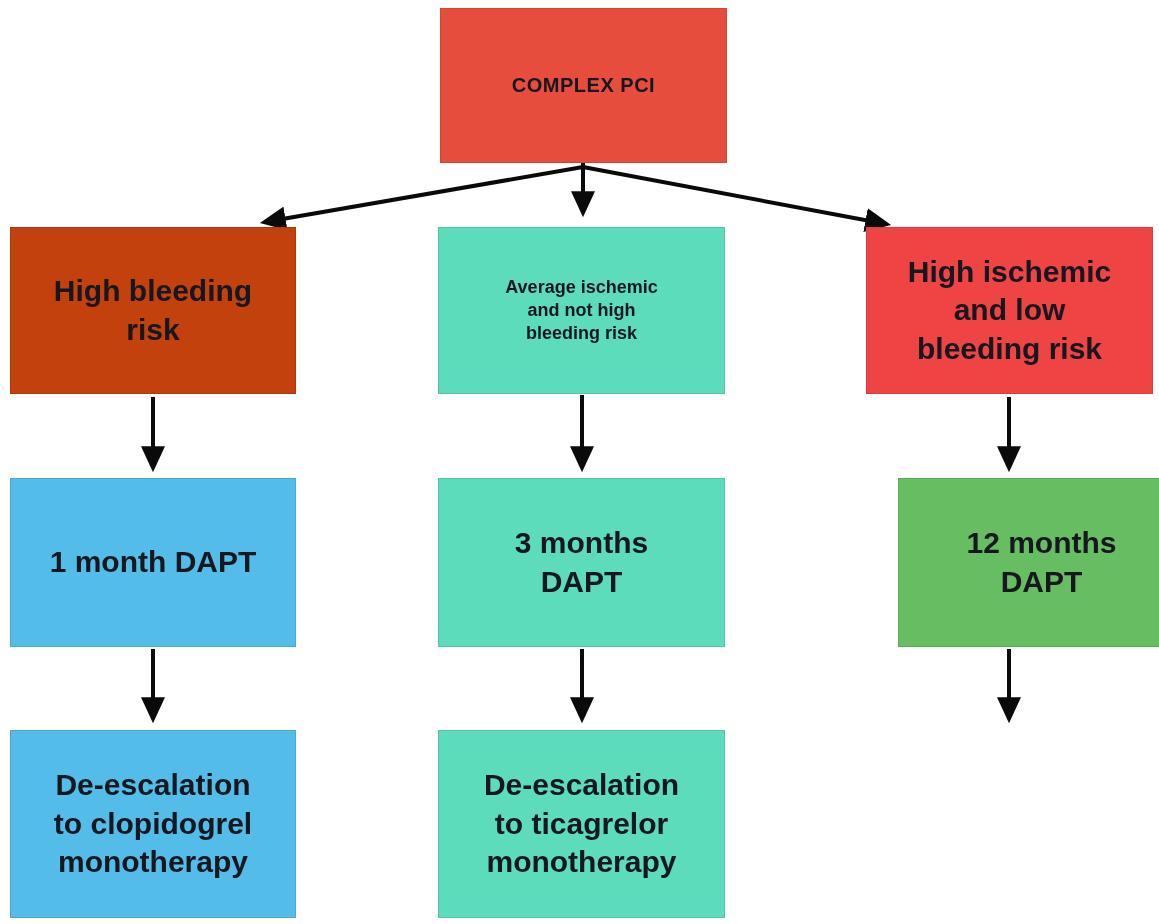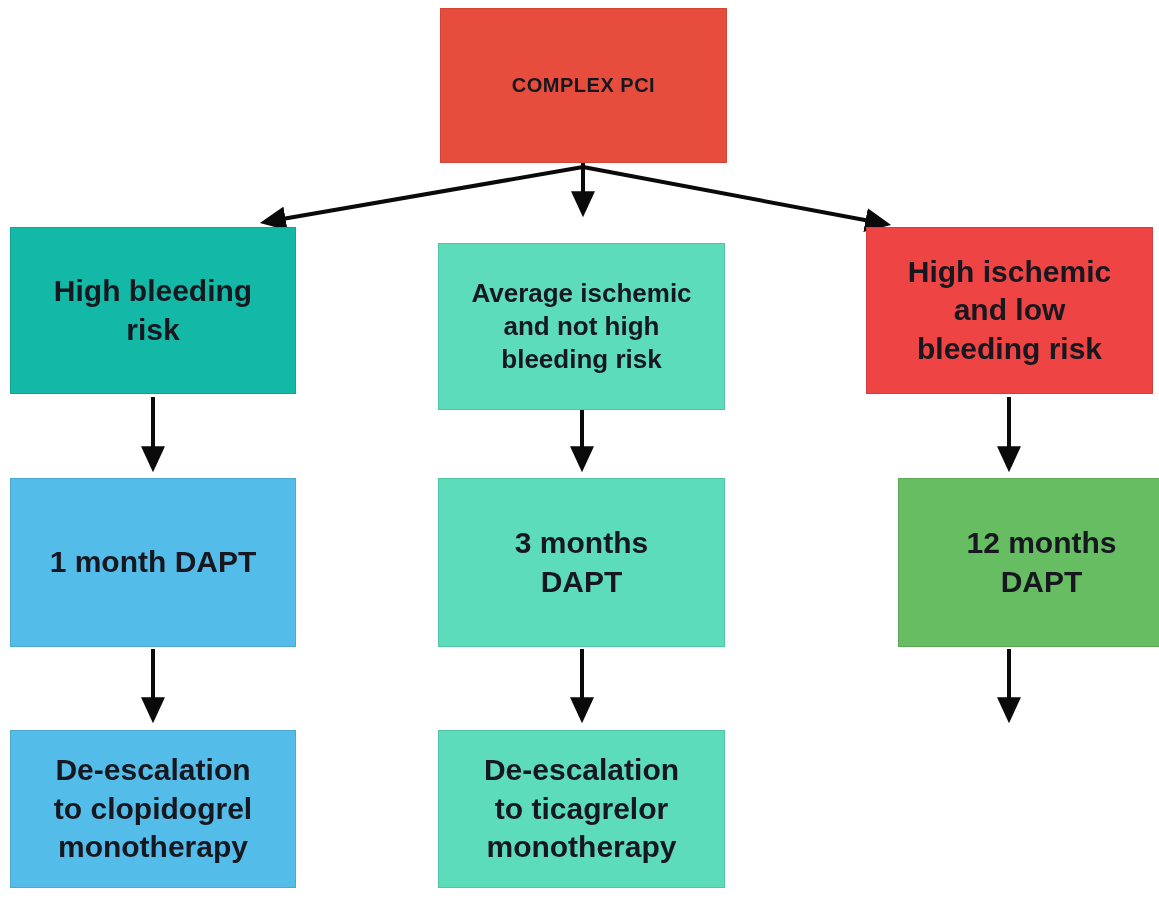--- a/index.html
+++ b/index.html
@@ -29,22 +29,22 @@
     font-size: 20px;
     letter-spacing: 0.5px;
   }
   
   .c0 { left: 10px;  width: 286px; }
   .c1 { left: 438px; width: 287px; }
   .c2 { left: 866px; width: 287px; }
   
   .r1 { top: 227px; height: 167px; font-size: 30px; }
   .r2 { top: 478px; height: 169px; font-size: 30px; }
-  .r3 { top: 730px; height: 158px; font-size: 30px; }
-  .c1.r1 { font-size: 26px; margin-top: 16px; }
+  .r3 { top: 730px; height: 188px; font-size: 30px; }
+  .c1.r1 { font-size: 18px; }
   #arrows {
     position: absolute;
     left: 0; top: 0;
     pointer-events: none;
   }
   #arrows line {
     stroke: #0a0a0a;
     stroke-width: 4;
   }
 </style>
@@ -67,21 +67,21 @@
     <line x1="582" y1="395" x2="582" y2="467" marker-end="url(#ah)"></line>
     <line x1="1009" y1="397" x2="1009" y2="467" marker-end="url(#ah)"></line>
 
     <line x1="153" y1="649" x2="153" y2="718" marker-end="url(#ah)"></line>
     <line x1="582" y1="649" x2="582" y2="718" marker-end="url(#ah)"></line>
     <line x1="1009" y1="649" x2="1009" y2="718" marker-end="url(#ah)"></line>
   </svg>
 
   <div class="node root-node" style="background-color: rgb(231, 77, 61);">COMPLEX PCI</div>
 
-  <div class="node c0 r1" style="background-color: #14b8a6;">High bleeding
+  <div class="node c0 r1" style="background-color: #c2410c;">High bleeding
 risk</div>
   <div class="node c0 r2" style="background-color: rgb(84, 188, 233);">1 month DAPT</div>
   <div class="node c0 r3" style="background-color: rgb(84, 188, 233);">De-escalation
 to clopidogrel
 monotherapy</div>
 
   <div class="node c1 r1" style="background-color: rgb(92, 220, 186);">Average ischemic
 and not high
 bleeding risk</div>
   <div class="node c1 r2" style="background-color: rgb(92, 220, 186);">3 months

